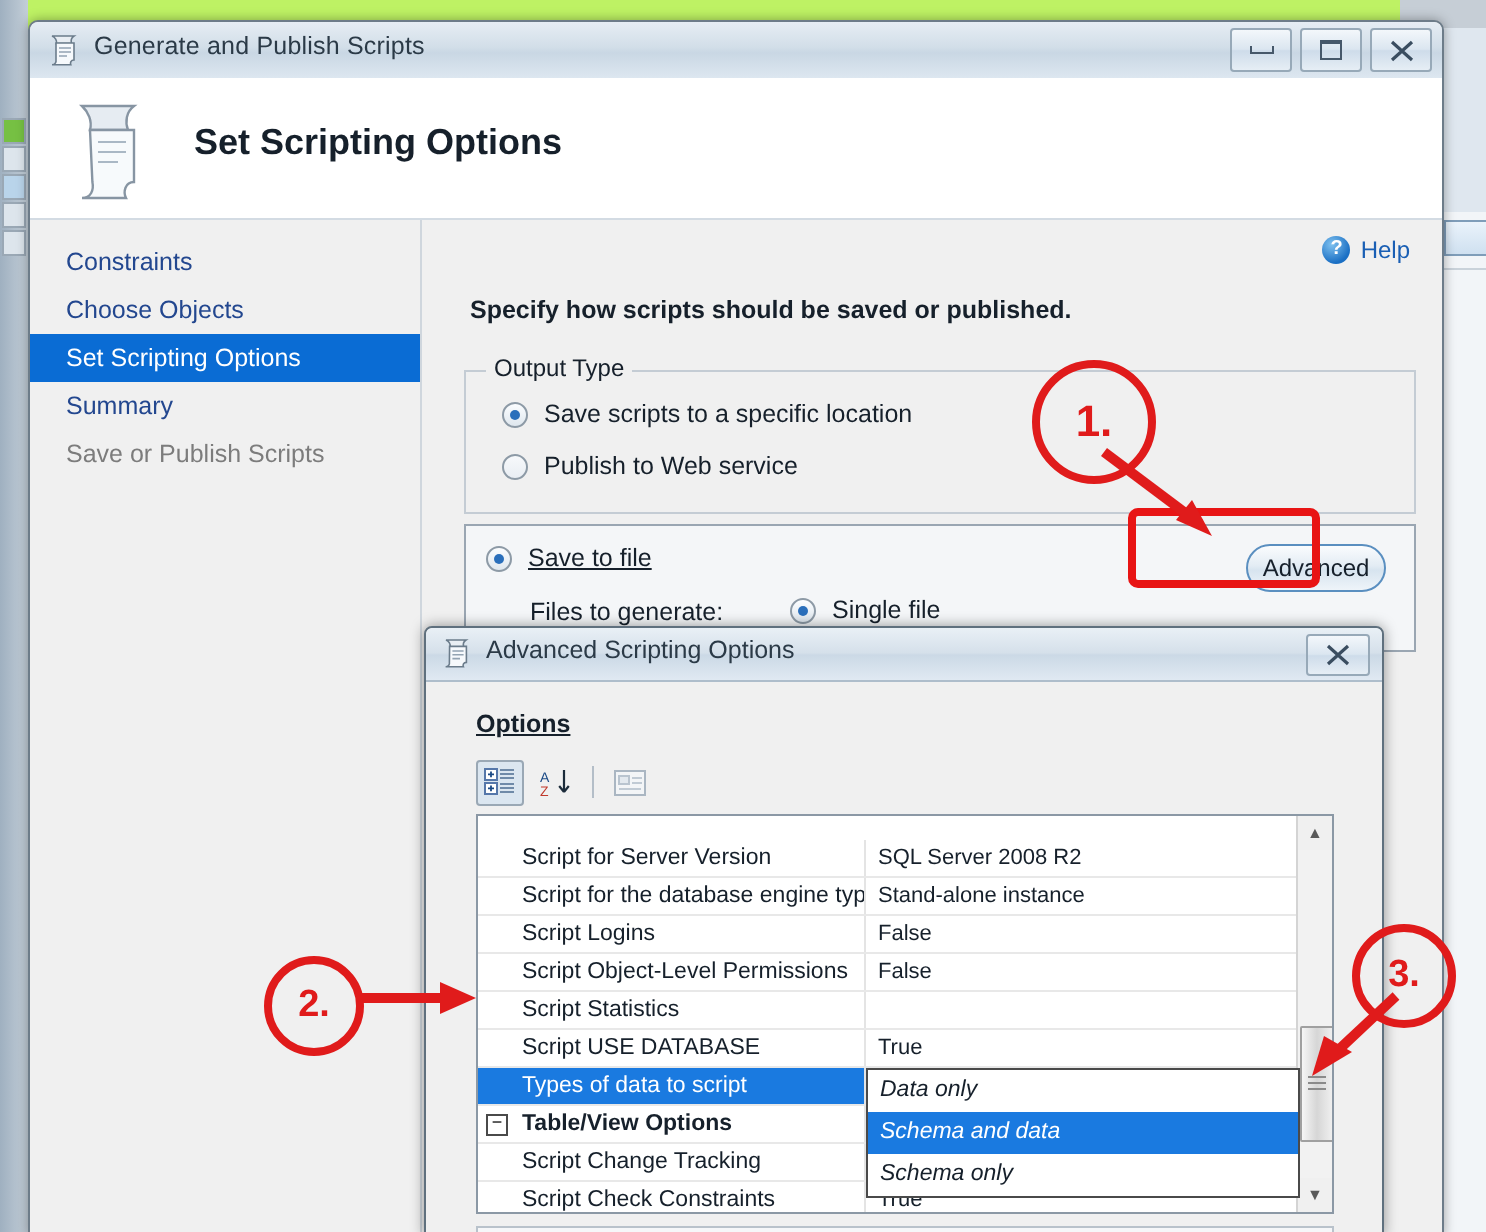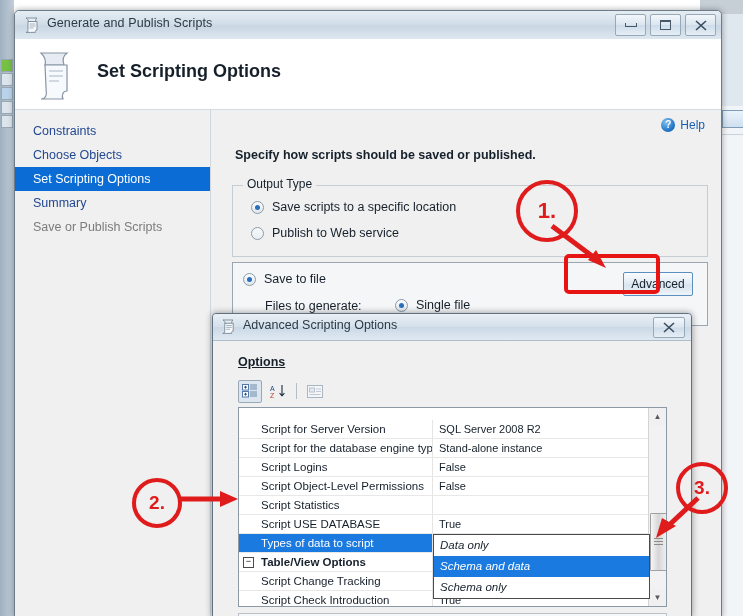--- a/index.html
+++ b/index.html
@@ -3,21 +3,21 @@
 <meta charset="utf-8">
 <style>
   html,body{margin:0;padding:0;}
   body{
     width:743px;height:616px;overflow:hidden;position:relative;
     font-family:"Liberation Sans", sans-serif;
     background:#c8d0d8;
     -webkit-font-smoothing:antialiased;
   }
   
-  #desktop{position:absolute;inset:0;background:#ffffff;}
+  #desktop{position:absolute;inset:0;background:#bef264;}
   .bg-strip-left{position:absolute;left:0;top:0;width:14px;height:616px;
     background:linear-gradient(to right,#9fb0c0,#c3ced8);}
   .bg-left-icons{position:absolute;left:0;top:58px;width:12px;height:70px;}
   .bg-left-icons i{display:block;width:10px;height:11px;margin:1px 1px;background:#dde5ec;border:1px solid #9aa8b5;}
   .bg-left-icons i.g{background:#76c043;}
   .bg-left-icons i.b{background:#b9d4ea;}
   .bg-strip-right{position:absolute;right:0;top:0;width:43px;height:616px;
     background:#c6ced6;}
   .bg-win-right{position:absolute;left:717px;top:14px;width:40px;height:602px;
     background:#f2f5f8;border:1px solid #8b9aa8;border-top:none;}
@@ -199,21 +199,21 @@
     color:#e01b1b;font-weight:bold;font-family:"Liberation Sans",sans-serif;
     background:transparent;
   }
   .hl-box{
     position:absolute;border:4px solid #e81414;border-radius:5px;z-index:55;
     pointer-events:none;
   }
   .adv-btn{
     position:absolute;right:14px;top:9px;width:68px;height:22px;
     background:linear-gradient(#fafcfe,#e3ecf4 45%,#d7e4ef 55%,#eef4f9);
-    border:1px solid #5a8fc0;border-radius:2px;
+    border:1px solid #5a8fc0;border-radius:12px;
     font-size:12px;color:#16202b;display:flex;align-items:center;justify-content:center;
   }
 </style>
 </head>
 <body>
 
 <div id="desktop">
 
   <div class="bg-strip-left"></div>
   <div class="bg-left-icons">
@@ -288,21 +288,21 @@
           <span class="rd on"></span>
           <span>Save scripts to a specific location</span>
         </div>
         <div class="radio-row" style="left:18px;top:40px;">
           <span class="rd off"></span>
           <span>Publish to Web service</span>
         </div>
       </div>
 
       <div class="savepanel">
-        <div class="radio-row" style="left:10px;top:9px;">
+        <div class="radio-row" style="left:10px;top:9px;text-decoration:underline;">
           <span class="rd on"></span>
           <span>Save to file</span>
         </div>
         <div style="position:absolute;left:32px;top:36px;font-size:12.5px;color:#16202b;">Files to generate:</div>
         <div class="radio-row" style="left:162px;top:35px;">
           <span class="rd on"></span>
           <span>Single file</span>
         </div>
         <div class="adv-btn">Advanced</div>
       </div>
@@ -392,21 +392,21 @@
           <div class="prow cat">
             <span class="expander">−</span>
             <div class="pname">Table/View Options</div>
             <div class="pval"></div>
           </div>
           <div class="prow">
             <div class="pname">Script Change Tracking</div>
             <div class="pval">False</div>
           </div>
           <div class="prow">
-            <div class="pname">Script Check Introduction</div>
+            <div class="pname">Script Check Constraints</div>
             <div class="pval">True</div>
           </div>
           <div class="prow">
             <div class="pname">Script Data Compression Options</div>
             <div class="pval">False</div>
           </div>
 
         </div>
 
         <div class="ddlist" style="top:126px;font-style:italic;">

